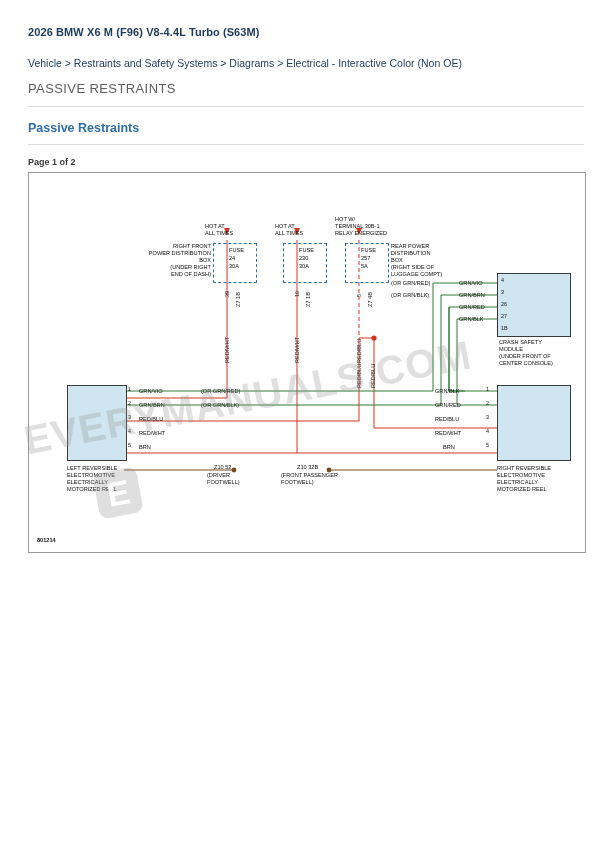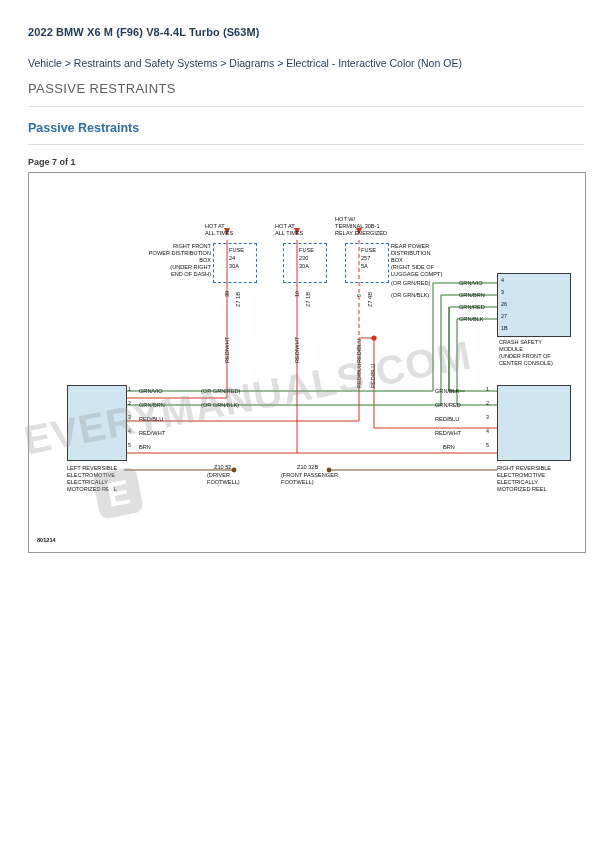--- a/index.html
+++ b/index.html
@@ -37,27 +37,27 @@
   }
   .wm-badge:after{content:"E";position:absolute;left:11px;top:4px;font-size:34px;color:#fff;font-weight:bold;}
   .idnum{position:absolute;left:8px;top:364px;font-size:5.6px;color:#111;font-weight:bold;}
 </style>
 </head>
 <body>
 
 <div class="page">
 
   <div class="header">
-    <div class="doc-title">2022 BMW X6 M (F96) V8-4.4L Turbo (S63M)</div>
+    <div class="doc-title">2026 BMW X6 M (F96) V8-4.4L Turbo (S63M)</div>
     <div class="breadcrumb">Vehicle &gt; Restraints and Safety Systems &gt; Diagrams &gt; Electrical - Interactive Color (Non OE)</div>
     <div class="section-title">PASSIVE RESTRAINTS</div>
     <div class="rule"></div>
     <div class="sub-title">Passive Restraints</div>
     <div class="rule2"></div>
-    <div class="page-of">Page 7 of 1</div>
+    <div class="page-of">Page 1 of 2</div>
   </div>
 
   <div class="diagram-wrap">
     <svg class="dg" viewBox="0 0 556 379">
 
       <g stroke="#d4341f" stroke-width="1" fill="none">
         <path d="M198,67 L198,225"></path>
         <path d="M198,225 L95,225"></path>
         <path d="M268,67 L268,225"></path>
         <path d="M268,225 L268,280"></path>

